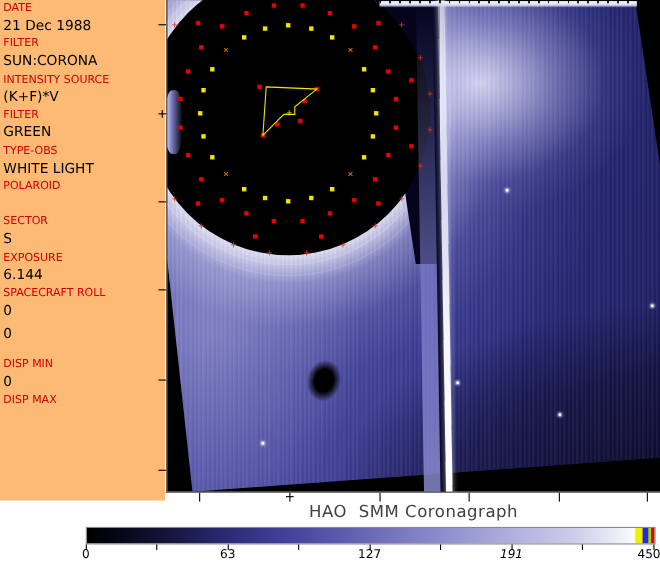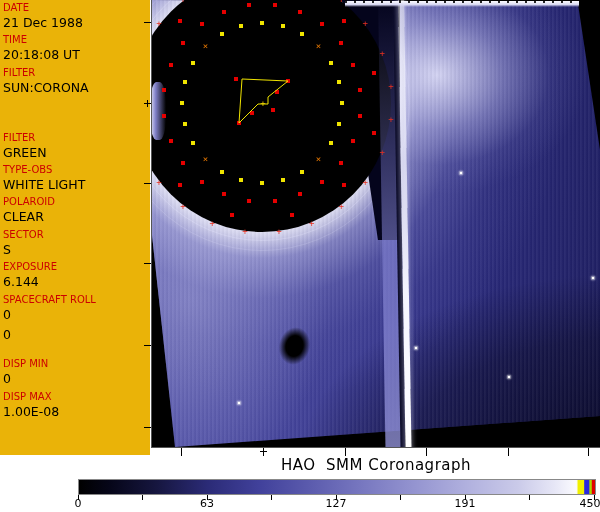--- a/index.html
+++ b/index.html
@@ -1,19 +1,19 @@
 <!DOCTYPE html>
 <html><head>
 <meta charset="utf-8">
 <style>
   html,body{margin:0;padding:0;}
   .screen{position:relative;width:600px;height:512px;background:#ffffff;overflow:hidden;
           font-family:"DejaVu Sans",sans-serif;}
   
-  .sidebar{position:absolute;left:0;top:0;width:150px;height:455px;background:#eab308;padding-top:2px;box-sizing:border-box;}
+  .sidebar{position:absolute;left:0;top:0;width:150px;height:455px;background:#fdba74;padding-top:2px;box-sizing:border-box;}
   .field{height:32.4px;padding-left:3px;overflow:hidden;}
   .field .lbl{display:block;color:#cc0000;font-size:10px;line-height:12px;letter-spacing:0px;white-space:nowrap;}
   .field .val{display:block;color:#000;font-size:12.5px;line-height:15px;margin-top:1px;white-space:nowrap;}
   
   .plot{position:absolute;left:152px;top:0;width:448px;height:447px;background:#000;overflow:hidden;}
   .photo{position:absolute;left:0;top:0;width:448px;height:447px;
     clip-path:polygon(0px 0px,426px 4px,448px 150px,448px 416px,23px 447px,0px 235px);
     background-image:
       repeating-linear-gradient(90deg, rgba(255,255,255,0.05) 0 1px, rgba(0,0,30,0.04) 3px 4px),
       radial-gradient(ellipse 150px 120px at 285px 75px, rgba(224,224,250,0.9) 0%, rgba(172,172,224,0.5) 45%, rgba(120,120,190,0.15) 75%, rgba(0,0,0,0) 100%),
@@ -47,58 +47,55 @@
   
   #markers{position:absolute;left:0;top:0;width:448px;height:447px;}
   .dot{position:absolute;width:4px;height:4px;}
   .mcross{position:absolute;font-size:9px;line-height:9px;width:10px;text-align:center;font-family:"DejaVu Sans Mono",monospace;}
   #poly-svg{position:absolute;left:0;top:0;}
   
   .vaxis{position:absolute;left:151px;top:0;width:1px;height:448px;background:#555;}
   .haxis{position:absolute;left:151px;top:447px;width:449px;height:1px;background:#555;}
   .tick{position:absolute;background:#000;}
   
-  .title{position:absolute;left:152px;top:456px;width:448px;text-align:center;color:#000000;
+  .title{position:absolute;left:152px;top:456px;width:448px;text-align:center;color:#404040;
          font-size:15px;letter-spacing:0.5px;white-space:pre;}
   .cbar{position:absolute;left:78px;top:479px;width:516px;height:14px;border:1px solid #888;box-sizing:content-box;
     background:linear-gradient(90deg,#000 0%,#060619 6%,#16163f 15%,#2b2b77 25%,#41419b 35%,#5c5cae 45%,#7878c0 55%,#9494d0 65%,#b0b0de 75%,#cacae9 85%,#e6e6f6 92%,#fbfbff 96.4%,#f0f000 96.8%,#f0f000 97.8%,#2828e0 98%,#2828e0 98.8%,#aad400 99%,#aad400 99.3%,#e00000 99.4%,#e00000 100%);}
   .cbtick{position:absolute;top:495px;width:1px;height:5px;background:#000;}
   .cblabel{position:absolute;top:497px;color:#000;font-size:11px;transform:translateX(-50%);}
 </style>
 </head>
 <body>
 
 <div class="screen">
 
   <aside class="sidebar">
     <div class="field">
         <span class="lbl">DATE</span>
         <span class="val">21 Dec 1988</span>
       </div>
     <div class="field">
-        <span class="lbl">TIME</span>
-        <span class="val">20:18:08 UT</span>
-      </div>
-    <div class="field">
         <span class="lbl">FILTER</span>
         <span class="val">SUN:CORONA</span>
       </div>
     <div class="field">
+        <span class="lbl">INTENSITY SOURCE</span>
+        <span class="val">(K+F)*V</span>
       </div>
     <div class="field">
         <span class="lbl">FILTER</span>
         <span class="val">GREEN</span>
       </div>
     <div class="field">
         <span class="lbl">TYPE-OBS</span>
         <span class="val">WHITE LIGHT</span>
       </div>
     <div class="field">
         <span class="lbl">POLAROID</span>
-        <span class="val">CLEAR</span>
       </div>
     <div class="field">
         <span class="lbl">SECTOR</span>
         <span class="val">S</span>
       </div>
     <div class="field">
         <span class="lbl">EXPOSURE</span>
         <span class="val">6.144</span>
       </div>
     <div class="field">
@@ -107,21 +104,20 @@
       </div>
     <div class="field">
         <span class="val">0</span>
       </div>
     <div class="field">
         <span class="lbl">DISP MIN</span>
         <span class="val">0</span>
       </div>
     <div class="field">
         <span class="lbl">DISP MAX</span>
-        <span class="val">1.00E-08</span>
       </div>
   </aside>
 
   <div class="plot">
     <div class="photo"></div>
     <div class="arc a1"></div>
     <div class="arc a2"></div>
     <div class="wedge"></div>
     <div class="occulter"></div>
     <div class="pylon">
@@ -254,17 +250,17 @@
       <div class="cbtick" style="left: 594px;"></div>
       <div class="cbtick" style="left: 142px;"></div>
       <div class="cbtick" style="left: 271px;"></div>
       <div class="cbtick" style="left: 400px;"></div>
       <div class="cbtick" style="left: 529px;"></div>
     </div>
   <div id="cbar-labels">
       <span class="cblabel" style="left: 78px;">0</span>
       <span class="cblabel" style="left: 207px;">63</span>
       <span class="cblabel" style="left: 336px;">127</span>
-      <span class="cblabel" style="left: 465px;">191</span>
+      <span class="cblabel" style="left: 465px; font-style: italic;">191</span>
       <span class="cblabel" style="left: 590px;">450</span>
     </div>
 
 </div>
 
 </body></html>

